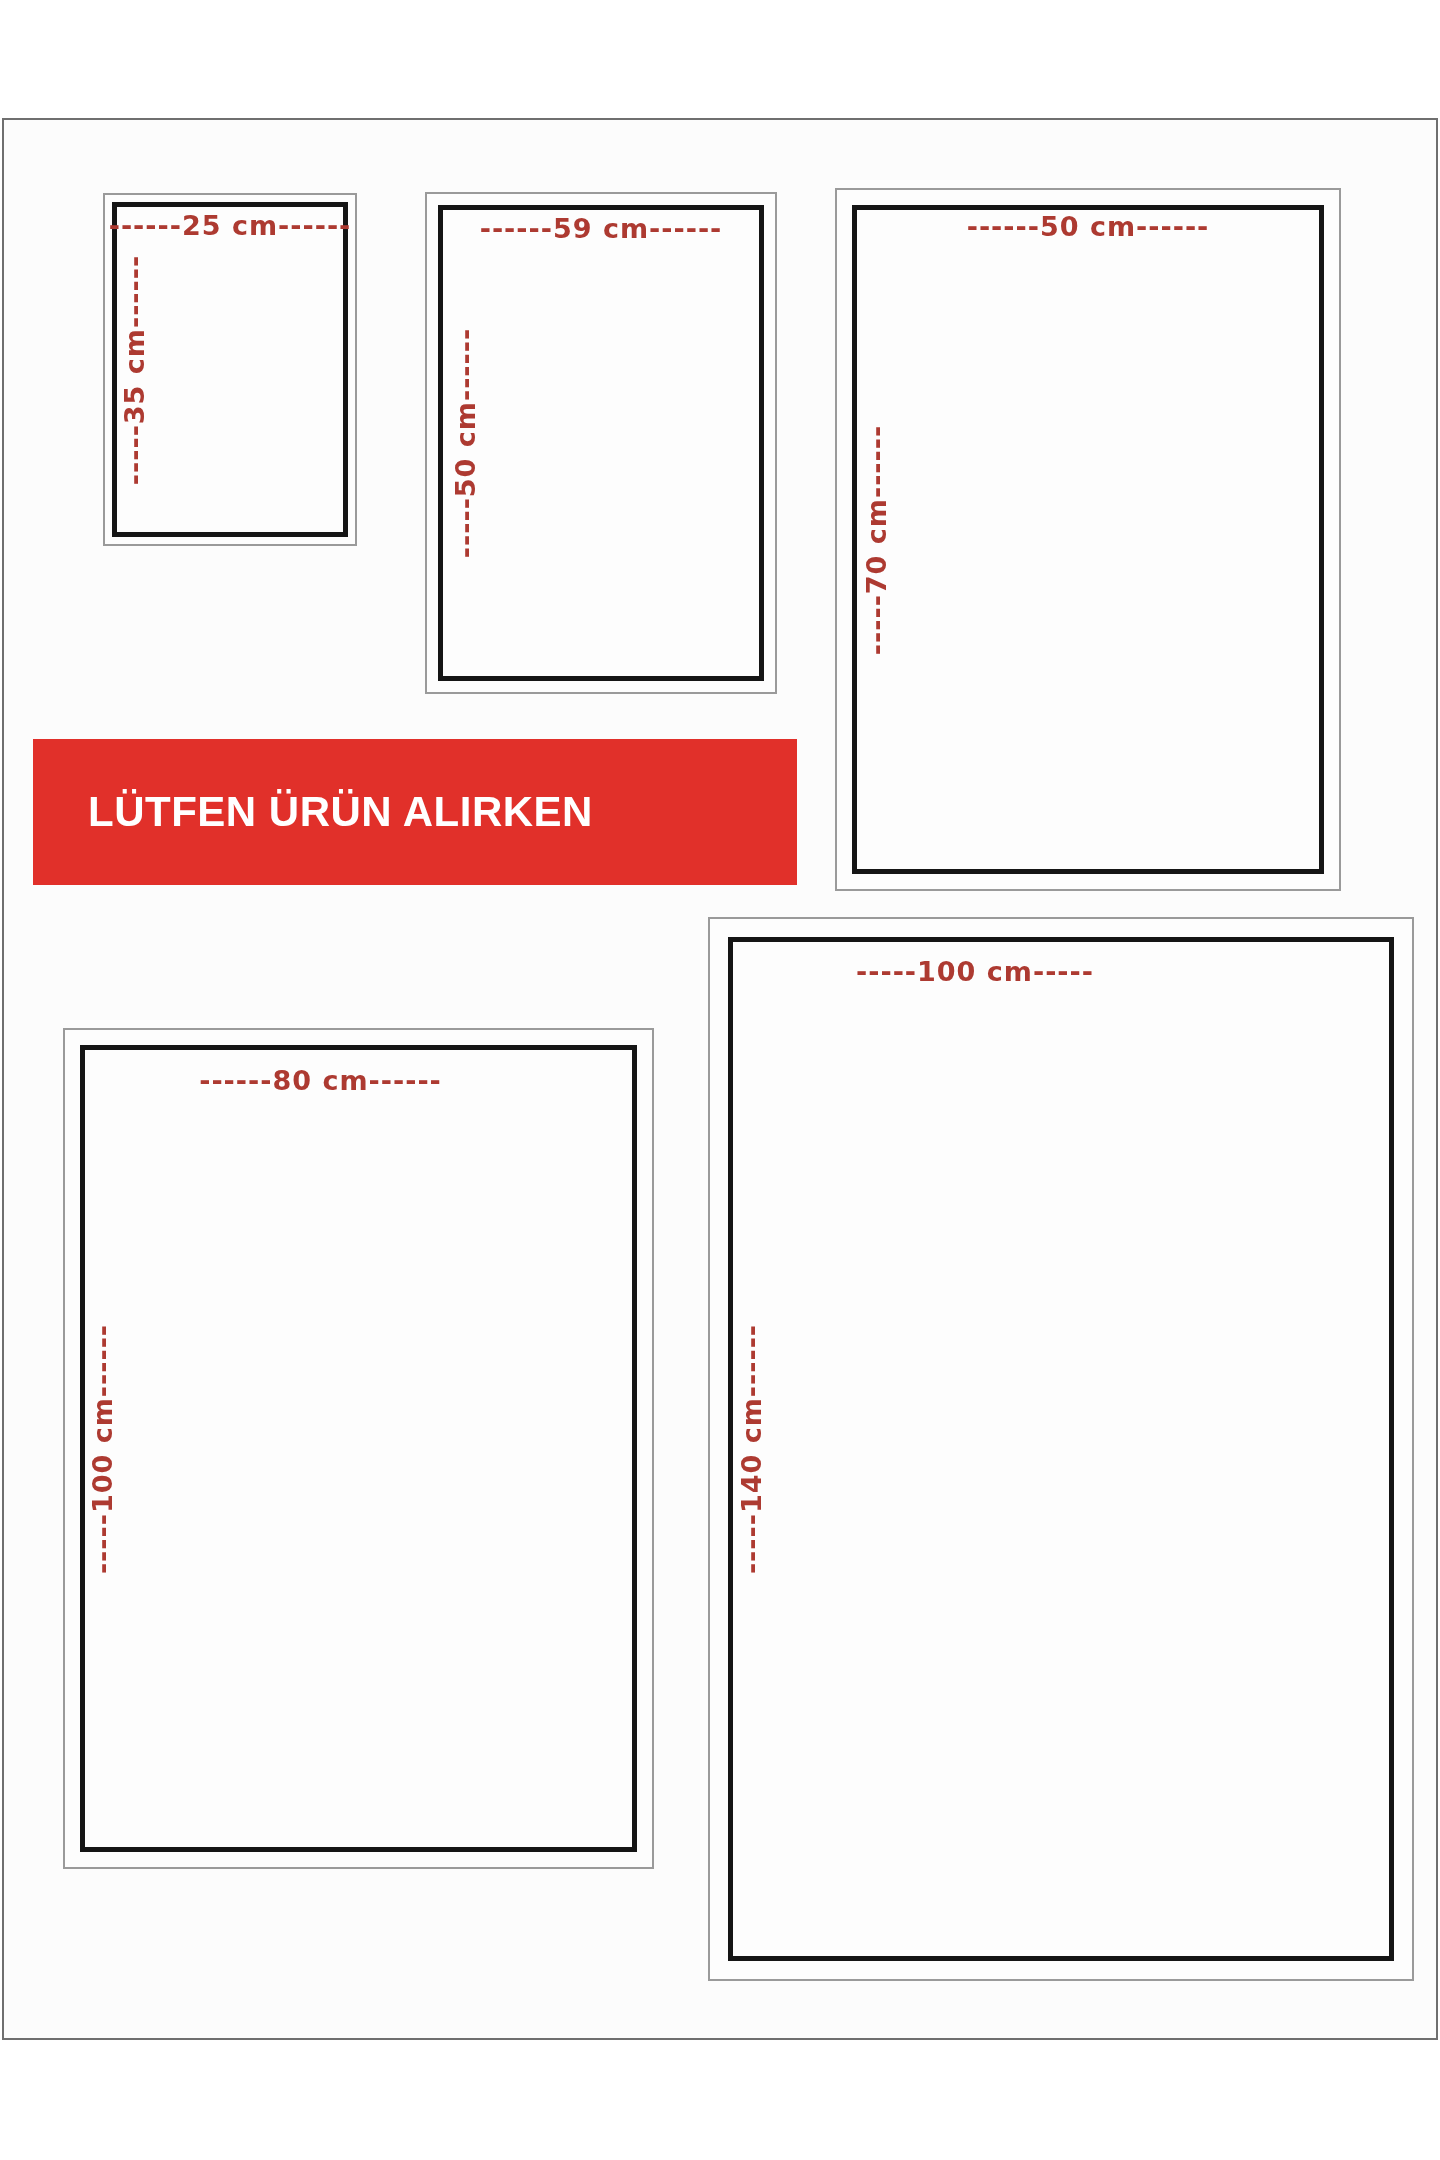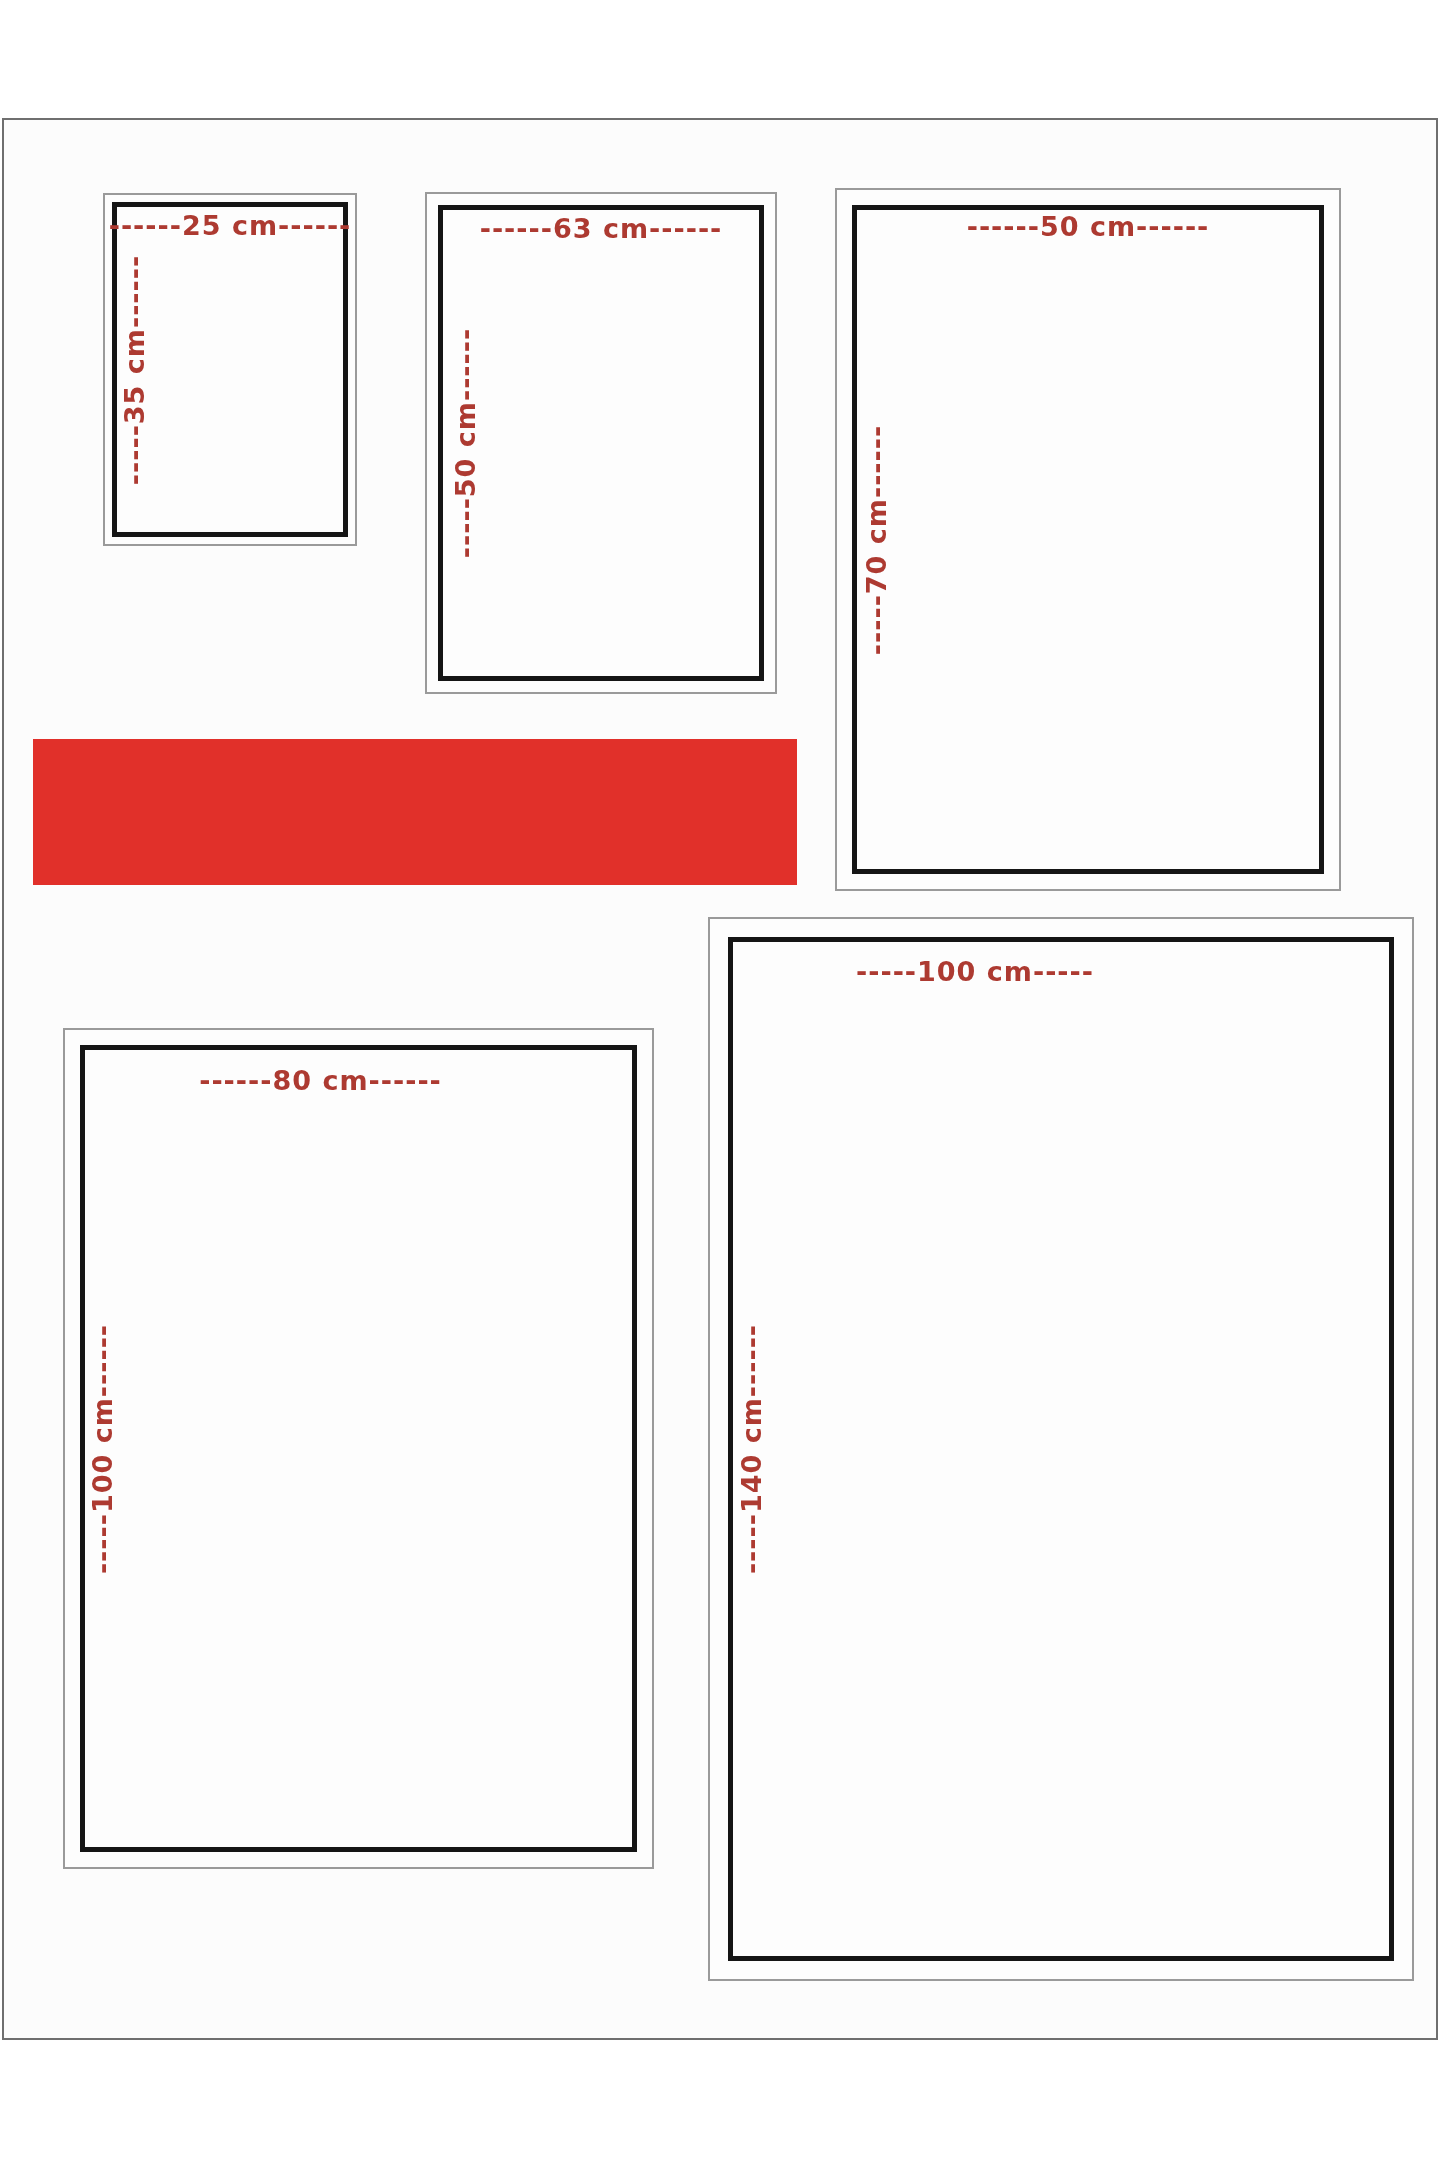--- a/index.html
+++ b/index.html
@@ -83,21 +83,21 @@
 
 <div class="box b1">
   <div class="inner">
     <div class="h-label">------25 cm------</div>
     <div class="v-label">-----35 cm------</div>
   </div>
 </div>
 
 <div class="box b2">
   <div class="inner">
-    <div class="h-label">------63 cm------</div>
+    <div class="h-label">------59 cm------</div>
     <div class="v-label">-----50 cm------</div>
   </div>
 </div>
 
 <div class="box b3">
   <div class="inner">
     <div class="h-label">------50 cm------</div>
     <div class="v-label">-----70 cm------</div>
   </div>
 </div>
@@ -110,13 +110,14 @@
 </div>
 
 <div class="box b5">
   <div class="inner">
     <div class="h-label">-----100 cm-----</div>
     <div class="v-label">-----140 cm------</div>
   </div>
 </div>
 
 <div class="banner">
+  <span>LÜTFEN ÜRÜN ALIRKEN</span>
 </div>
 
 </body></html>

